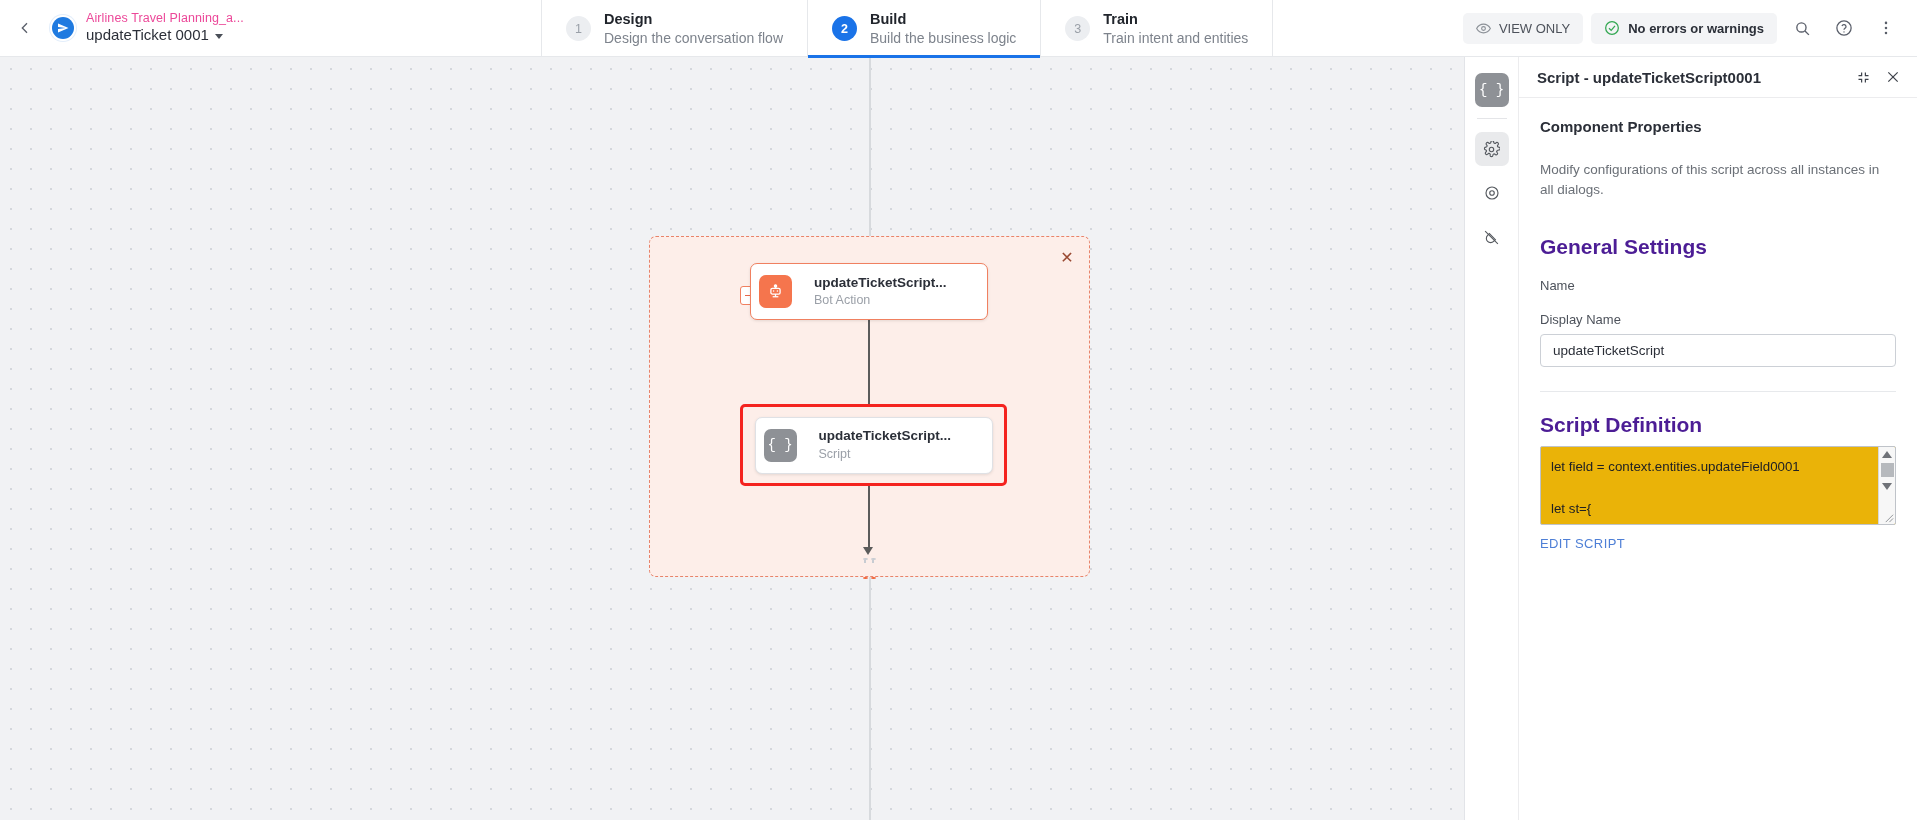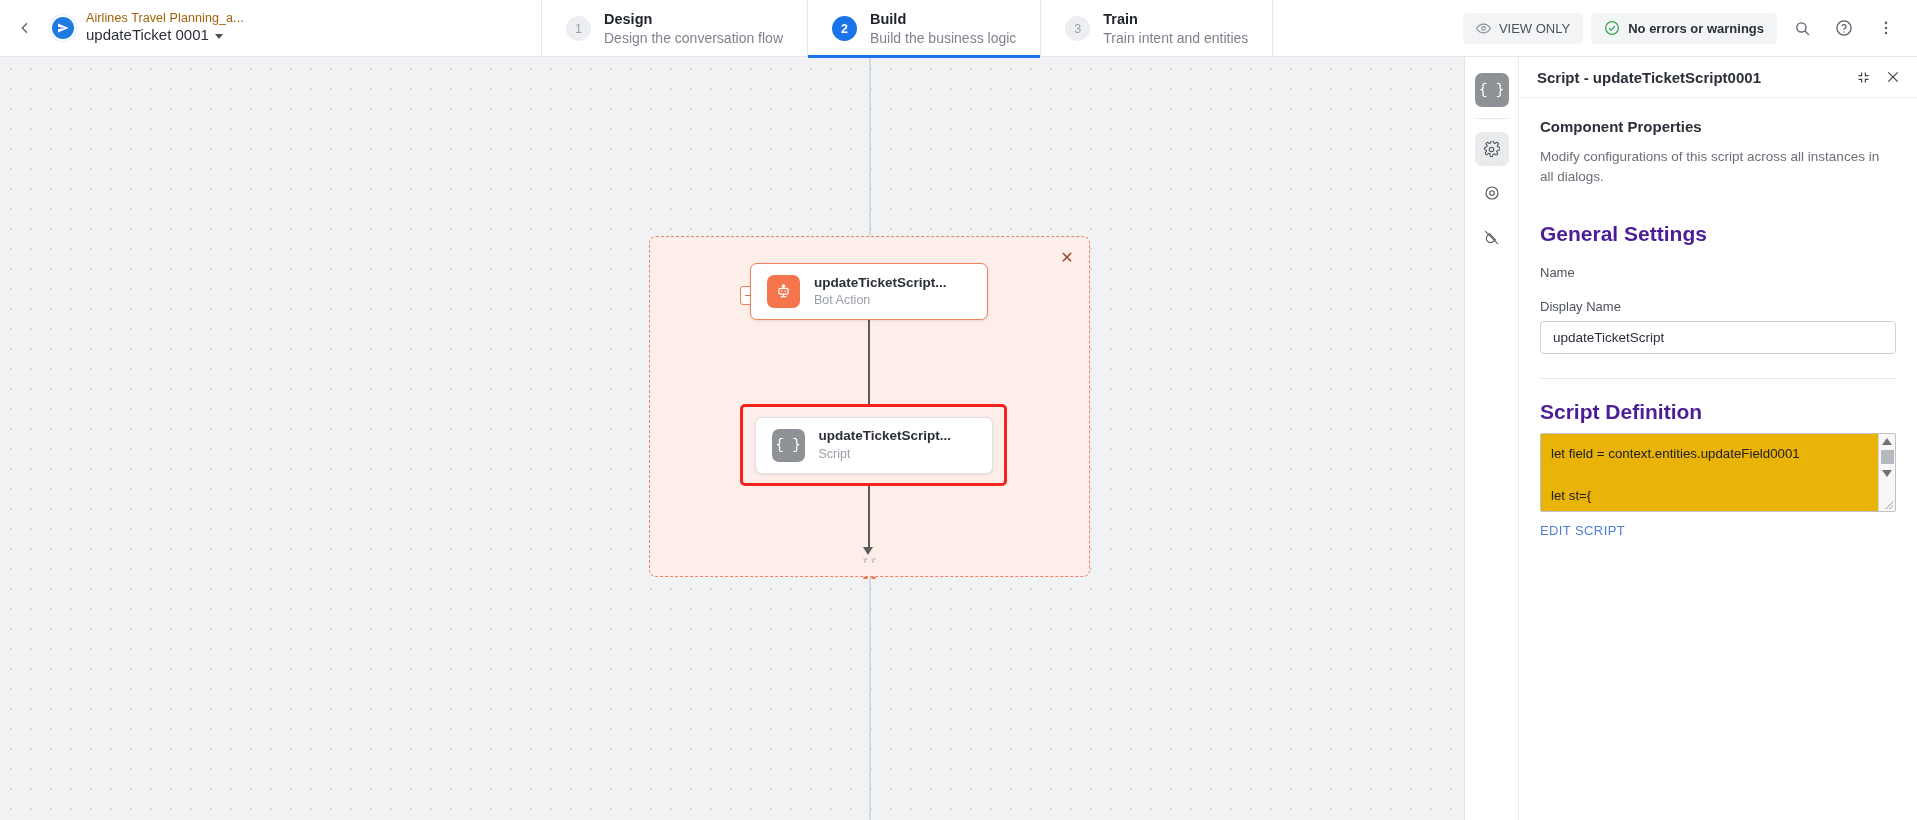--- a/index.html
+++ b/index.html
@@ -23,21 +23,21 @@
     color: #5a5f6a; cursor: pointer;
   }
   .app-avatar {
     width: 22px; height: 22px; border-radius: 50%;
     background: #1f7ae0; margin-left: 12px; margin-right: 12px;
     display: flex; align-items: center; justify-content: center;
     box-shadow: 0 0 0 2px #fff, 0 0 0 3px #e3eefb;
     flex: none;
   }
   .crumbs { display: flex; flex-direction: column; justify-content: center; line-height: 1.25; }
-  .crumb-top { font-size: 12.5px; color: #a16207; letter-spacing: .1px; }
+  .crumb-top { font-size: 12.5px; color: #ec4899; letter-spacing: .1px; }
   .crumb-bottom { font-size: 15px; color: #2b2f38; display: flex; align-items: center; gap: 6px; cursor: pointer; }
   .caret-down {
     width: 0; height: 0; border-left: 4.5px solid transparent; border-right: 4.5px solid transparent;
     border-top: 5px solid #4a4f58; display: inline-block; margin-top: 2px;
   }
 
   .steps { display: flex; align-items: stretch; height: 57px; }
   .step {
     display: flex; align-items: center; gap: 13px; padding: 0 24px 0 24px;
     border-left: 1px solid #e6e8eb; position: relative; cursor: pointer; min-width: 192px;
@@ -86,21 +86,21 @@
     background: #fdeee9; border: 1.6px dashed #e8836a; border-radius: 7px;
   }
   .group-close {
     position: absolute; right: 12px; top: 11px; width: 20px; height: 20px;
     display: flex; align-items: center; justify-content: center; color: #9a4a33;
     font-size: 16px; cursor: pointer; line-height: 1;
   }
 
   .node {
     position: absolute; background: #fff; border-radius: 7px;
-    display: flex; align-items: center; gap: 14px; padding: 0 16px;
+    display: flex; align-items: center; gap: 22px; padding: 0 8px;
     box-shadow: 0 1px 3px rgba(0,0,0,.10);
   }
   .node-bot {
     left: 750px; top: 206px; width: 238px; height: 57px;
     border: 1.4px solid #f08060;
   }
   .node-script-wrap {
     position: absolute; left: 740px; top: 347px; width: 267px; height: 82px;
     border: 3px solid #f4231f; border-radius: 5px;
     display: flex; align-items: center; justify-content: center;
@@ -165,21 +165,21 @@
   .panel-head {
     height: 41px; display: flex; align-items: center; padding: 0 16px 0 18px;
     border-bottom: 1px solid #ececee;
   }
   .panel-title { font-size: 15px; font-weight: bold; color: #2b2f38; }
   .panel-head-actions { margin-left: auto; display: flex; align-items: center; gap: 14px; color: #3c4149; }
   .panel-head-actions .ib { cursor: pointer; display: flex; align-items: center; }
 
   .panel-scroll { padding: 20px 21px 0 21px; overflow-y: auto; }
   .sec-title { font-size: 15px; font-weight: bold; color: #2b2f38; }
-  .sec-desc { font-size: 13.5px; color: #6b7077; line-height: 1.5; margin-top: 12px; max-width: 370px; }
+  .sec-desc { font-size: 13.5px; color: #6b7077; line-height: 1.5; margin-top: 25px; max-width: 370px; }
   .tip {
     display: flex; gap: 9px; margin-top: 14px; font-size: 13px; color: #e8725e; line-height: 1.45; max-width: 370px;
   }
   .tip .warn { flex: none; color: #f3c04b; margin-top: 1px; }
 
   .sec-title2 { font-size: 21px; font-weight: bold; color: #4c1d95; margin-top: 34px; }
   .field-label { font-size: 13px; color: #4d525b; margin-top: 19px; margin-bottom: 7px; }
   .text-input {
     width: 100%; height: 33px; border: 1px solid #ccd0d6; border-radius: 4px;
     padding: 0 12px; font-size: 13.5px; color: #2b2f38;

